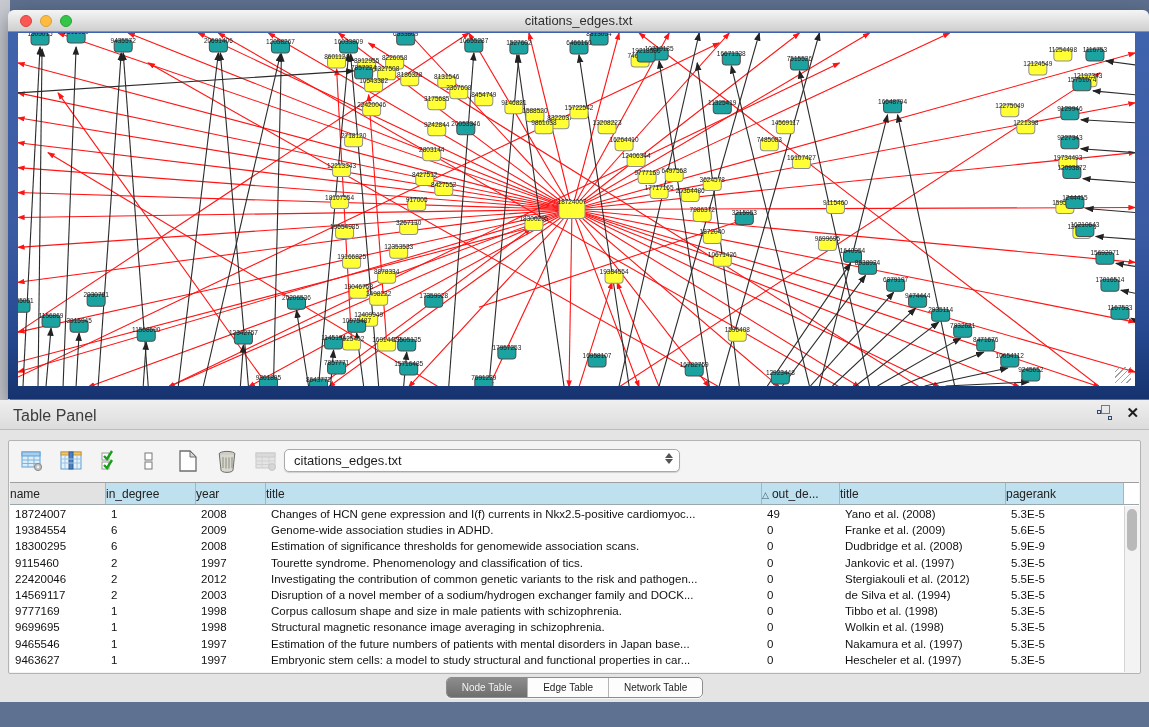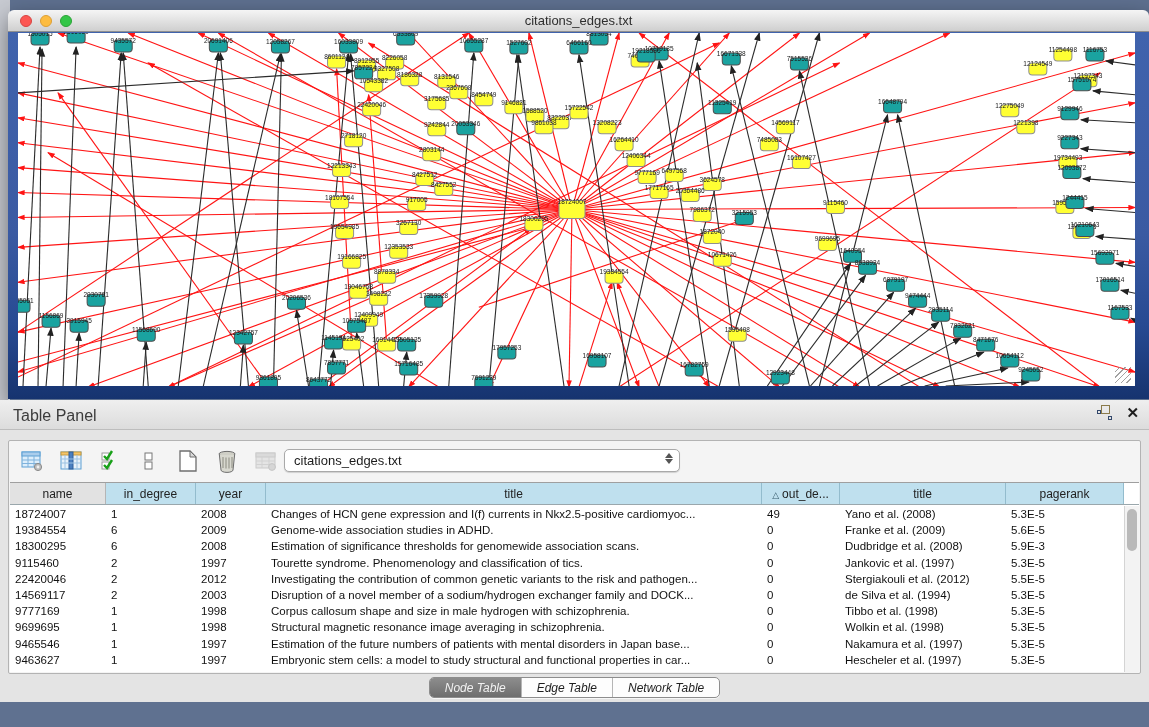--- a/index.html
+++ b/index.html
@@ -53,39 +53,39 @@
            font-size:13px; color:#1c1c1c; line-height:21px; padding-left:9px; }
   .combo-arrows { position:absolute; right:6px; top:3px; display:flex; flex-direction:column; gap:1px; }
   .combo-arrows i { width:0; height:0; border-left:4px solid transparent; border-right:4px solid transparent; }
   .combo-arrows .up { border-bottom:5px solid #555; }
   .combo-arrows .dn { border-top:5px solid #555; }
 
   
   .grid { position:absolute; left:1px; right:1px; top:41px; bottom:1px; background:#fff; overflow:hidden; }
   .grid-head { display:flex; height:23px; border-top:1px solid #9f9f9f; border-bottom:1px solid #9aa7ac; }
   .hcell { background:#bfe0ee; border-right:1px solid #93bccd; font-size:12px; color:#222;
-           text-align:center; line-height:22px; overflow:hidden; white-space:nowrap; }
+           line-height:22px; overflow:hidden; white-space:nowrap; }
   .hcell.first { background:#e2e2e2; border-right:1px solid #b5b5b5; }
   .sort-tri { font-size:9px; color:#365a6b; margin-right:3px; }
   .grid-rows { position:absolute; left:0; right:15px; top:24px; bottom:0; }
   .grow { display:flex; height:16.2px; background:#fff; }
   .gcell { font-size:11.5px; color:#111; line-height:16px; padding-left:5px; overflow:hidden;
            white-space:nowrap; }
   .vscroll { position:absolute; right:0; top:24px; bottom:0; width:15px; background:#f3f3f3;
              border-left:1px solid #d4d4d4; }
   .vthumb { position:absolute; left:2px; top:3px; width:10px; height:42px; background:#b9b9b9; border-radius:5px; }
 
   .col-0{width:96px} .col-1{width:90px} .col-2{width:70px} .col-3{width:496px}
   .col-4{width:78px} .col-5{width:166px} .col-6{width:118px}
 
   
   .tabs-row { position:absolute; left:0; right:0; top:277px; height:24px; display:flex; justify-content:center; }
   .seg { display:inline-flex; height:21px; border:1px solid #8d8d8d; border-radius:5px; background:#fdfdfd;
          overflow:hidden; box-shadow:0 1px 0 rgba(255,255,255,.7); }
-  .seg-btn { padding:0 15px; font-size:12px; line-height:20px; color:#1e1e1e; border-left:1px solid #b5b5b5;font-style:italic; }
+  .seg-btn { padding:0 15px; font-size:10px; line-height:20px; color:#1e1e1e; border-left:1px solid #b5b5b5; }
   .seg-btn:first-child { border-left:none; }
   .seg-btn.sel { background:linear-gradient(#8d8d8d,#6e6e6e); color:#f2f2f2; }
 
   
   .status-bar { position:absolute; left:0; top:702px; width:1149px; height:25px; background:#d6d6d6;
                 border-top:1px solid #ababab;margin-top:44px; }
   .mem { position:absolute; right:30px; top:5px; font-size:12px; color:#222; }
   .mem-dot { position:absolute; right:9px; top:5px; width:14px; height:14px; border-radius:50%;
              background:radial-gradient(circle at 35% 30%, #7fe57f, #2db82d); border:1px solid #8a8a8a; }
 
@@ -600,21 +600,21 @@
               <div class="gcell col-5">Franke et al. (2009)</div>
               <div class="gcell col-6">5.6E-5</div>
             </div>
             <div class="grow">
               <div class="gcell col-0">18300295</div>
               <div class="gcell col-1">6</div>
               <div class="gcell col-2">2008</div>
               <div class="gcell col-3">Estimation of significance thresholds for genomewide association scans.</div>
               <div class="gcell col-4">0</div>
               <div class="gcell col-5">Dudbridge et al. (2008)</div>
-              <div class="gcell col-6">5.9E-3</div>
+              <div class="gcell col-6">5.9E-9</div>
             </div>
             <div class="grow">
               <div class="gcell col-0">9115460</div>
               <div class="gcell col-1">2</div>
               <div class="gcell col-2">1997</div>
               <div class="gcell col-3">Tourette syndrome. Phenomenology and classification of tics.</div>
               <div class="gcell col-4">0</div>
               <div class="gcell col-5">Jankovic et al. (1997)</div>
               <div class="gcell col-6">5.3E-5</div>
             </div>
@@ -633,21 +633,21 @@
               <div class="gcell col-2">2003</div>
               <div class="gcell col-3">Disruption of a novel member of a sodium/hydrogen exchanger family and DOCK...</div>
               <div class="gcell col-4">0</div>
               <div class="gcell col-5">de Silva et al. (1994)</div>
               <div class="gcell col-6">5.3E-5</div>
             </div>
             <div class="grow">
               <div class="gcell col-0">9777169</div>
               <div class="gcell col-1">1</div>
               <div class="gcell col-2">1998</div>
-              <div class="gcell col-3">Corpus callosum shape and size in male hydrogen with schizophrenia.</div>
+              <div class="gcell col-3">Corpus callosum shape and size in male patients with schizophrenia.</div>
               <div class="gcell col-4">0</div>
               <div class="gcell col-5">Tibbo et al. (1998)</div>
               <div class="gcell col-6">5.3E-5</div>
             </div>
             <div class="grow">
               <div class="gcell col-0">9699695</div>
               <div class="gcell col-1">1</div>
               <div class="gcell col-2">1998</div>
               <div class="gcell col-3">Structural magnetic resonance image averaging in schizophrenia.</div>
               <div class="gcell col-4">0</div>

